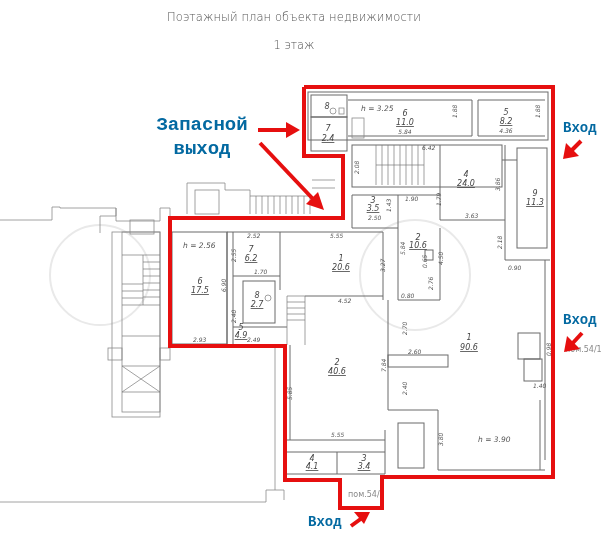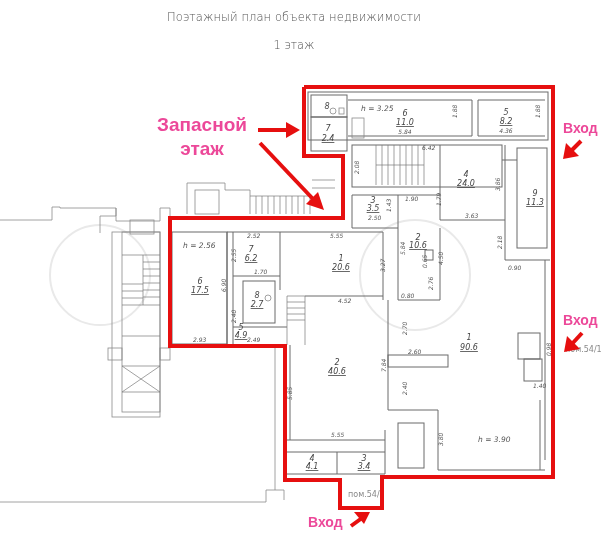--- a/index.html
+++ b/index.html
@@ -11,21 +11,21 @@
   .wall { stroke: #6a6a6a; stroke-width: 1; fill: none; }
   .wall2 { stroke: #8a8a8a; stroke-width: 0.8; fill: none; }
   .stair { stroke: #7a7a7a; stroke-width: 0.7; }
   .lbl { font-family: "DejaVu Sans", sans-serif; font-style: italic; fill: #444; }
   .rnum { font-size: 8px; }
   .rarea { font-size: 8px; text-decoration: underline; }
   .dim { font-size: 6px; fill: #555; font-family: "DejaVu Sans", sans-serif; font-style: italic; }
   .hgt { font-size: 7.5px; fill: #555; font-family: "DejaVu Sans", sans-serif; font-style: italic; }
   .pom { font-size: 8px; fill: #888; font-family: "DejaVu Sans", sans-serif; }
   .boundary { stroke: #e60f0f; stroke-width: 4; fill: none; stroke-linejoin: miter; }
-  .anno { position: absolute; color: #ec4899; font-family: Liberation Sans, sans-serif; font-weight: bold; }
+  .anno { position: absolute; color: #0369a1; font-family: Liberation Mono, monospace; font-weight: bold; }
   .anno-emerg { left: 146px; top: 113px; font-size: 19px; line-height: 24px; text-align: center; width: 112px; }
   .anno-in { font-size: 14px; text-align: right; }
   .arrow { stroke: #e60f0f; stroke-width: 4; fill: none; }
   .arrowhead { fill: #e60f0f; }
   .watermark { fill: none; stroke: #e9e9e9; stroke-width: 2; }
 </style>
 </head>
 <body>
 
 <div class="title title-main">Поэтажный план объекта недвижимости</div>
@@ -271,17 +271,17 @@
     <polygon class="arrowhead" points="564,352 567,336 580,349"></polygon>
   </g>
   <g>
     <line class="arrow" x1="351" y1="526" x2="362" y2="518"></line>
     <polygon class="arrowhead" points="370,512 354,512 364,524"></polygon>
   </g>
 </svg>
 
 <div class="anno anno-emerg">
   <div>Запасной</div>
-  <div>этаж</div>
+  <div>выход</div>
 </div>
 <div class="anno anno-in" style="left:563px; top:120px;">Вход</div>
 <div class="anno anno-in" style="left:563px; top:312px;">Вход</div>
 <div class="anno anno-in" style="left:308px; top:514px;">Вход</div>
 
 </body></html>

